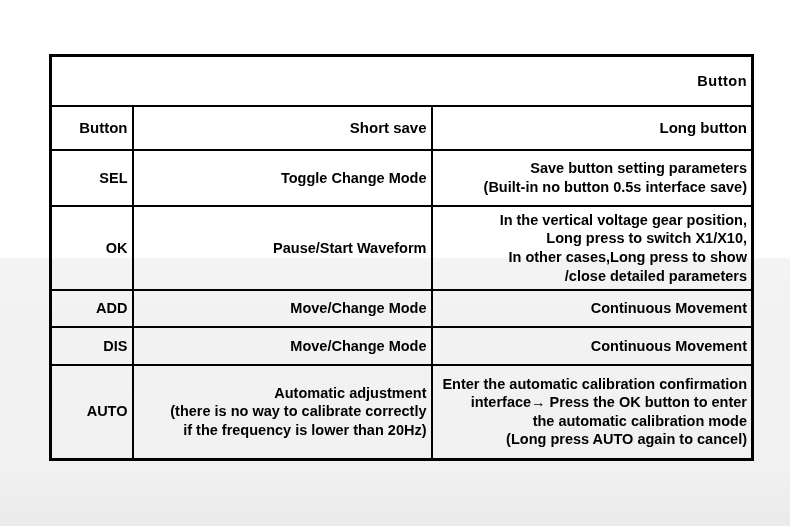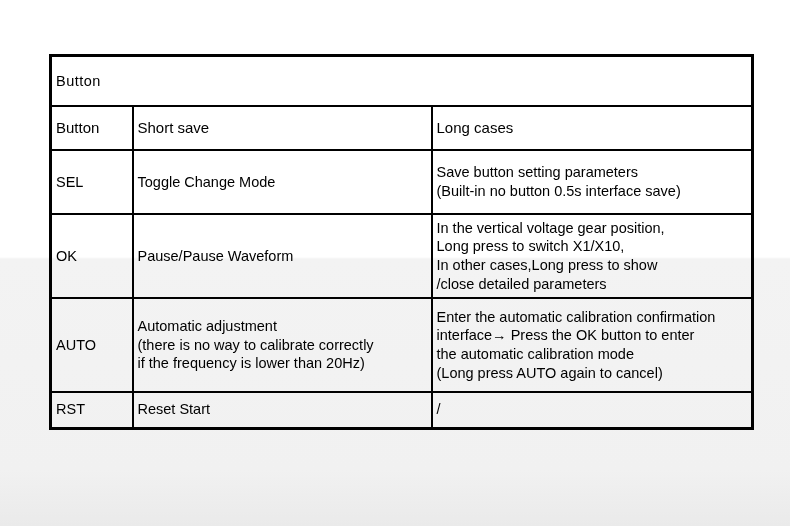--- a/index.html
+++ b/index.html
@@ -27,43 +27,43 @@
   table.btn-table {
     width: 702px;
     border-collapse: collapse;
     table-layout: fixed;
     border: 3px solid #000;
     background: transparent;
   }
   table.btn-table th,
   table.btn-table td {
     border: 2px solid #000;
-    text-align: left;
+    text-align: right;
     vertical-align: middle;
     padding: 2px 4px;
     font-size: 14.5px;
     line-height: 1.28;
-    font-weight: 400;
+    font-weight: 700;
     white-space: pre-line;
     background: transparent;
   }
   th.title-cell {
     font-size: 29px;
     font-weight: 700;
     height: 44px;
     letter-spacing: 0.5px;
   }
   tr.r-head th {
     font-size: 15px;
     height: 38px;
   }
   td.label-cell {
     font-size: 15px;
   }
-  tr.r-sel  { height: 64px; }
+  tr.r-sel  { height: 56px; }
   tr.r-ok   { height: 84px; }
   tr.r-add  { height: 37px; }
   tr.r-dis  { height: 38px; }
   tr.r-auto { height: 94px; }
   tr.r-rst  { height: 36px; }
 </style>
 </head>
 <body>
 
 <div class="table-wrap">
@@ -73,46 +73,51 @@
       <col style="width:299px">
       <col style="width:321px">
     </colgroup>
     <tbody>
       <tr class="r-title">
         <th class="title-cell" colspan="3">Button</th>
       </tr>
       <tr class="r-head">
         <th>Button</th>
         <th>Short save</th>
-        <th>Long cases</th>
+        <th>Long button</th>
       </tr>
       <tr class="r-sel">
         <td class="label-cell">SEL</td>
         <td>Toggle Change Mode</td>
         <td>Save button setting parameters
 (Built-in no button 0.5s interface save)</td>
       </tr>
       <tr class="r-ok">
         <td class="label-cell">OK</td>
-        <td>Pause/Pause Waveform</td>
+        <td>Pause/Start Waveform</td>
         <td>In the vertical voltage gear position,
 Long press to switch X1/X10,
 In other cases,Long press to show
 /close detailed parameters</td>
+      </tr>
+      <tr class="r-add">
+        <td class="label-cell">ADD</td>
+        <td>Move/Change Mode</td>
+        <td>Continuous Movement</td>
+      </tr>
+      <tr class="r-dis">
+        <td class="label-cell">DIS</td>
+        <td>Move/Change Mode</td>
+        <td>Continuous Movement</td>
       </tr>
       <tr class="r-auto">
         <td class="label-cell">AUTO</td>
         <td>Automatic adjustment
 (there is no way to calibrate correctly
 if the frequency is lower than 20Hz)</td>
         <td>Enter the automatic calibration confirmation
 interface→ Press the OK button to enter
 the automatic calibration mode
 (Long press AUTO again to cancel)</td>
       </tr>
-      <tr class="r-rst">
-        <td class="label-cell">RST</td>
-        <td>Reset Start</td>
-        <td>/</td>
-      </tr>
     </tbody>
   </table>
 </div>
 
 </body></html>

